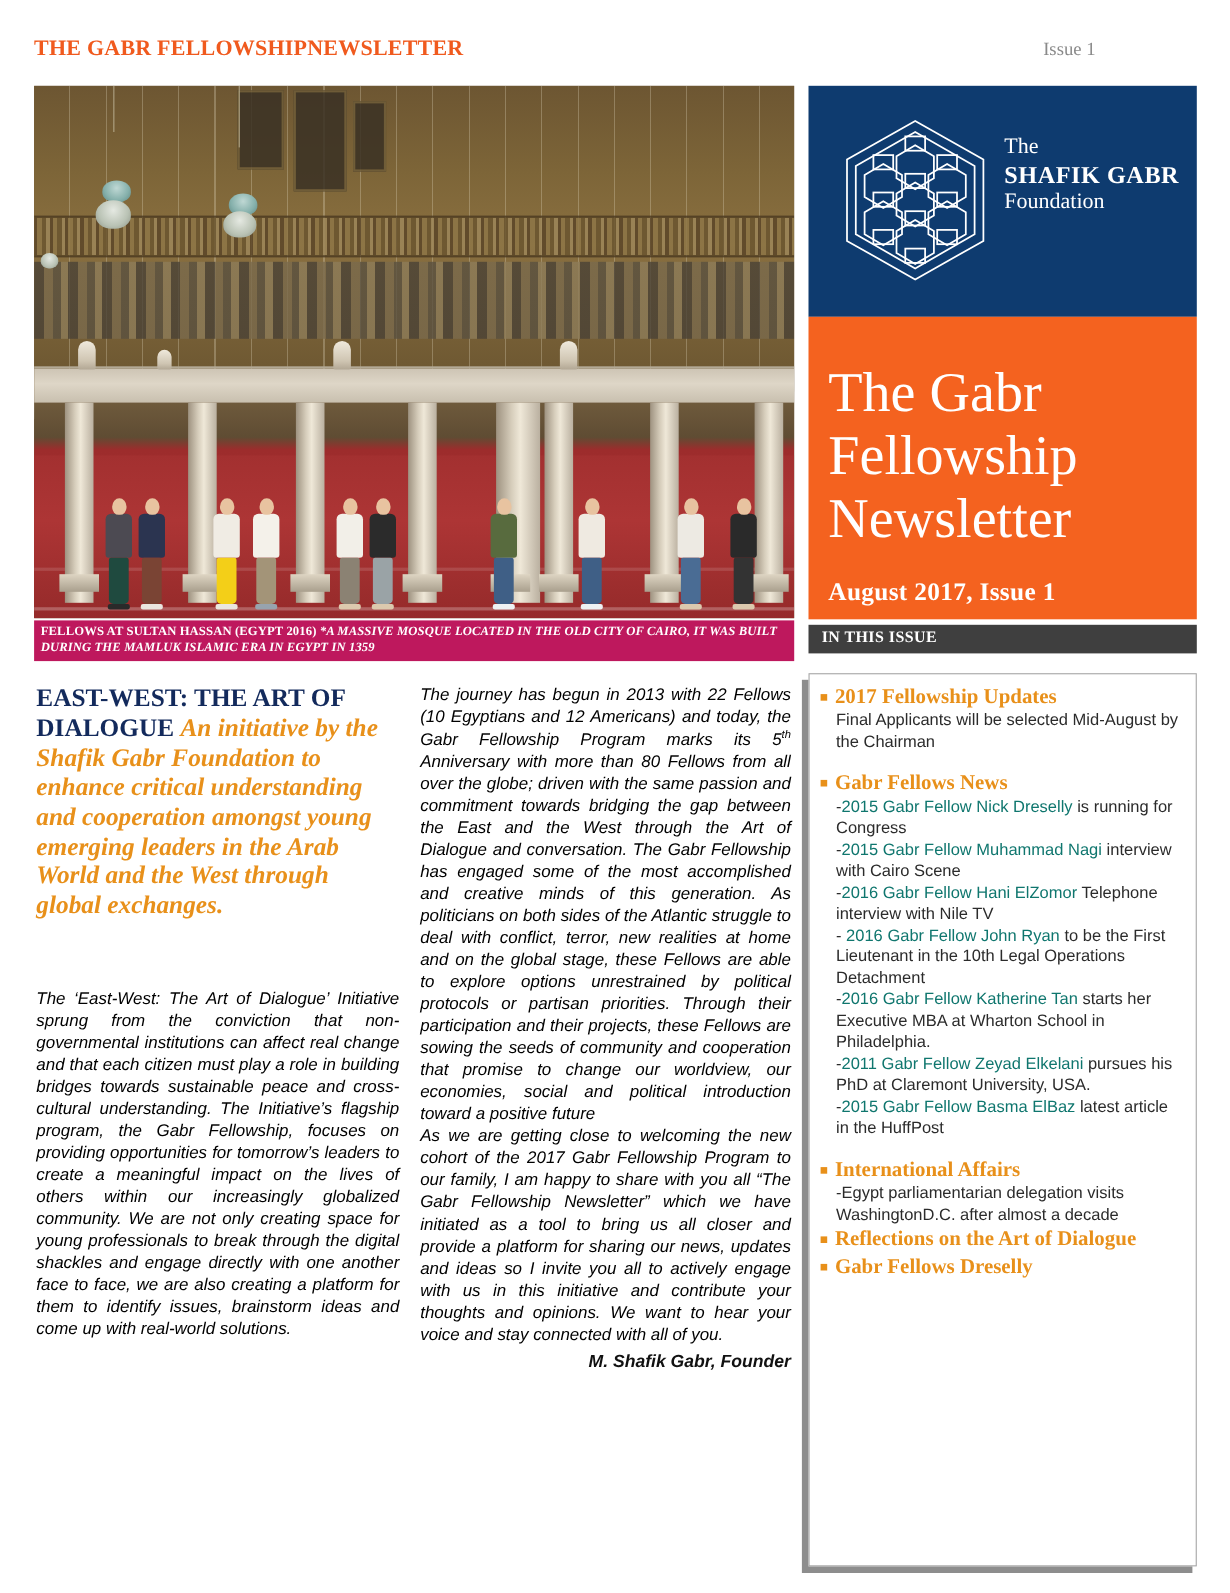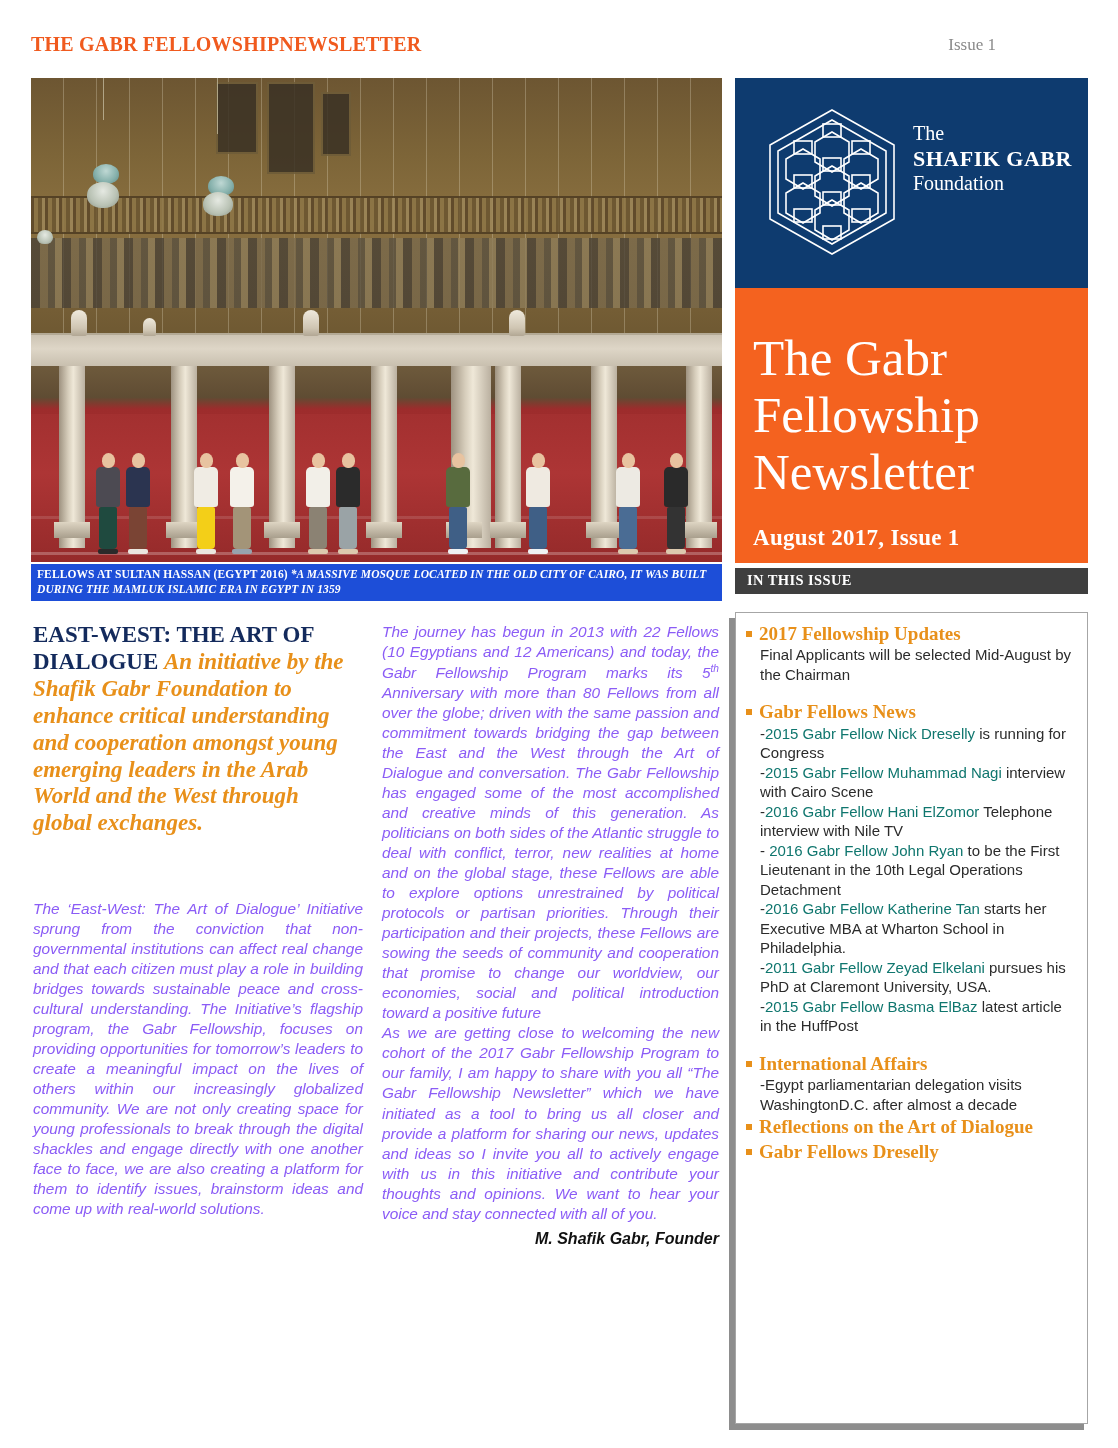--- a/index.html
+++ b/index.html
@@ -175,21 +175,21 @@
   .person .feet {
     width: 20px; height: 5px; margin: 0 auto;
     background: #eae6df;
     border-radius: 2px;
   }
   .hero-caption {
     position: absolute;
     left: 31px; top: 564px;
     width: 691px;
     box-sizing: border-box;
-    background: #1d4ed8;
+    background: #be185d;
     color: #ffffff;
     padding: 3px 6px 4px 6px;
     font-family: "Liberation Serif", serif;
     font-size: 11.5px;
     font-weight: bold;
     line-height: 1.32;
     letter-spacing: 0.1px;
   }
   .hero-caption .loc { font-style: normal; }
   .hero-caption .note { font-style: italic; }
@@ -325,21 +325,21 @@
   }
   .headline .sub {
     color: #e8901a;
     font-style: italic;
   }
   .body-text {
     font-family: "Liberation Sans", sans-serif;
     font-style: italic;
     font-size: 15.4px;
     line-height: 1.30;
-    color: #8b5cf6;
+    color: #000000;
     text-align: justify;
     margin: 0;
   }
   .body-text.spaced { margin-top: 62px; }
   .signature {
     font-family: "Liberation Sans", sans-serif;
     font-style: italic;
     font-weight: bold;
     font-size: 16px;
     color: #111111;

